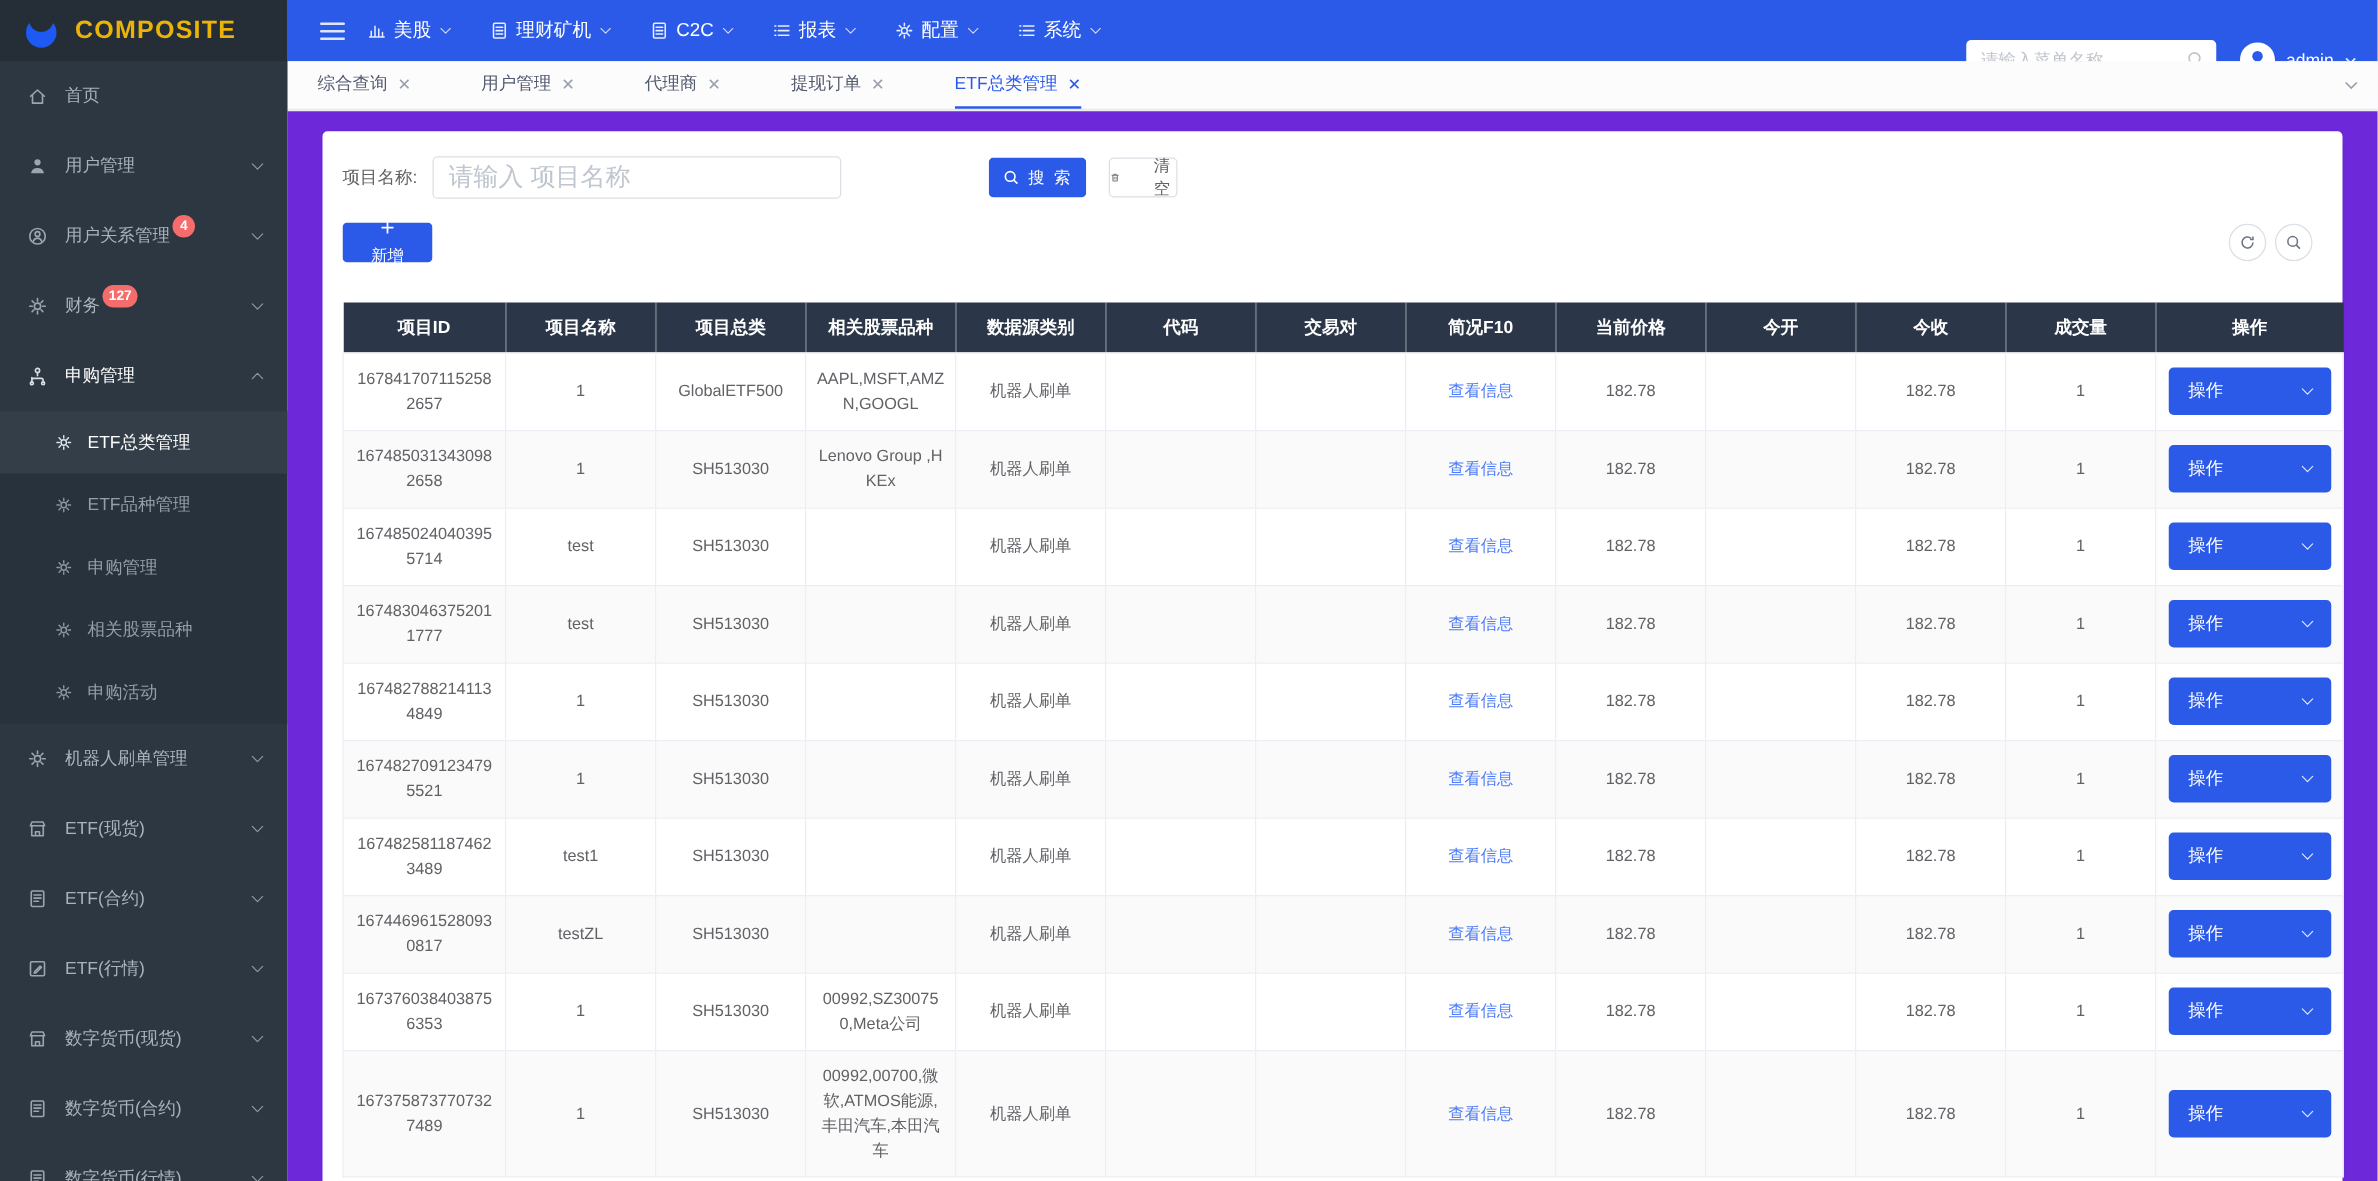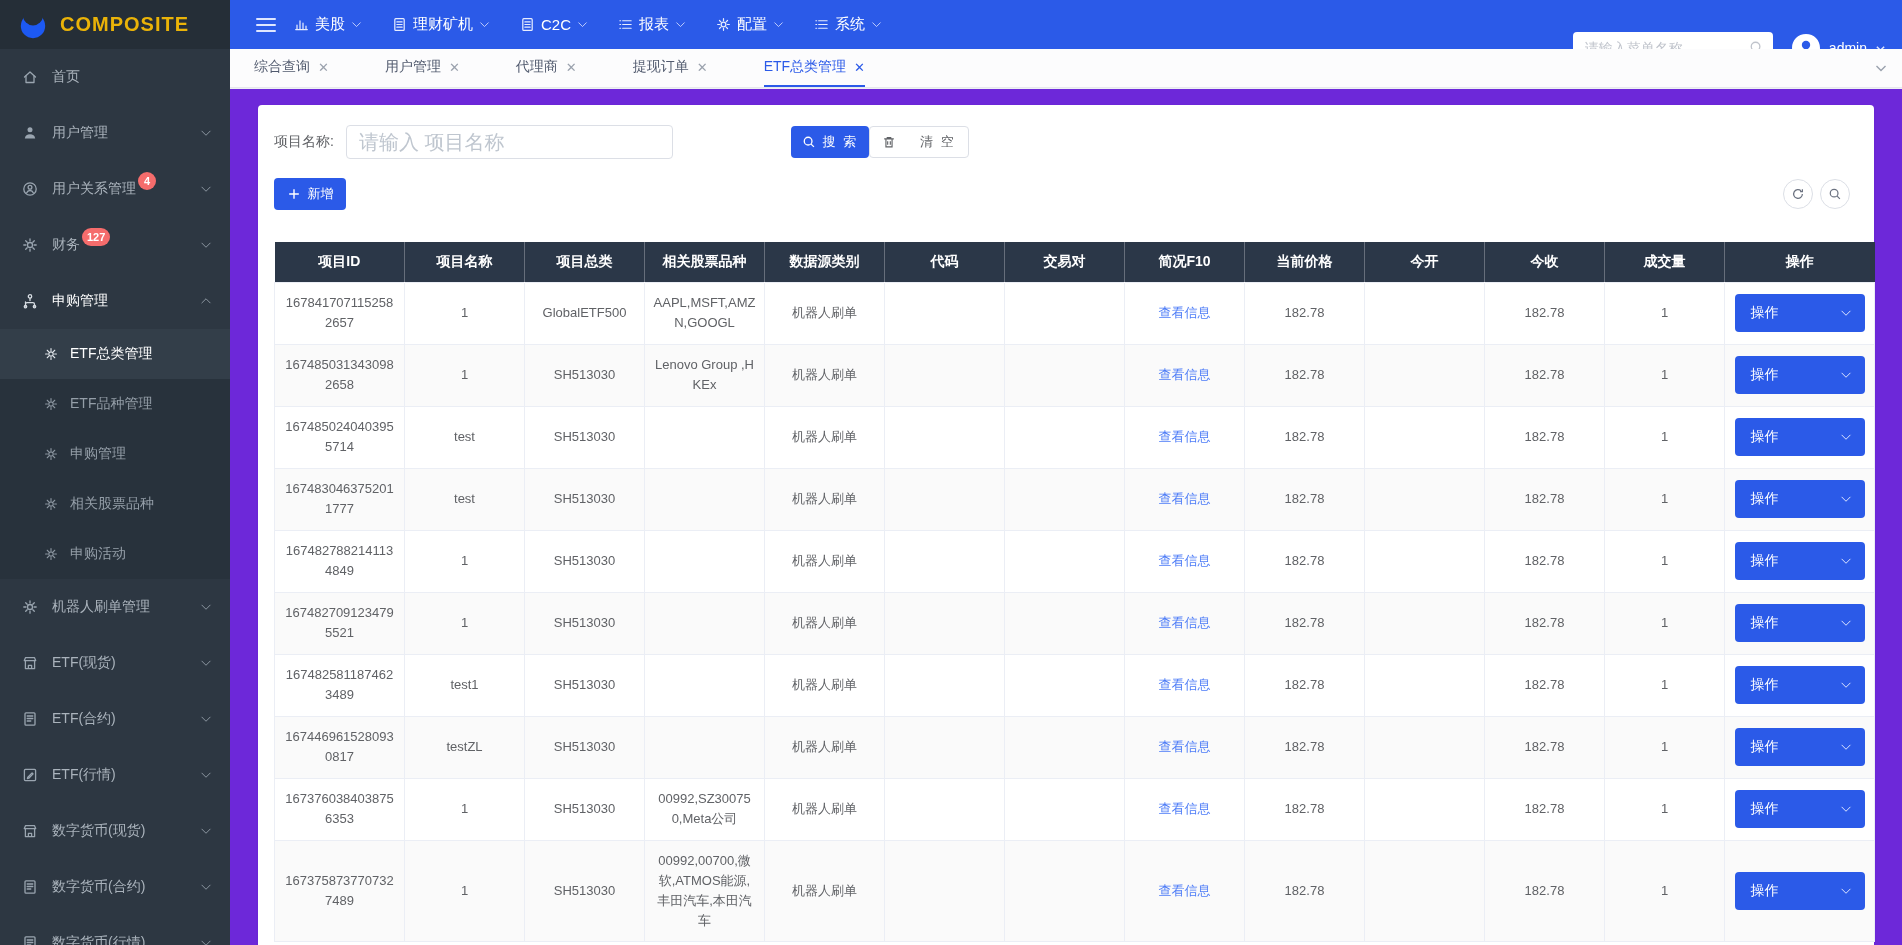--- a/index.html
+++ b/index.html
@@ -55,23 +55,23 @@
 
   .filter-row { display:flex; align-items:center; margin-top:4px; }
   .filter-label { font-size:14px; color:#606266; margin-right:12px; }
   .filter-input { width:327px; height:34px; border:1px solid #dcdfe6; border-radius:4px; padding:0 12px; font-size:20px; color:#333; outline:none; font-family:inherit; }
   .filter-input::placeholder { color:#bfc6cf; }
   .btn { display:inline-flex; align-items:center; justify-content:center; gap:7px; height:32px; border-radius:4px; font-size:13px; cursor:pointer; border:1px solid transparent; font-family:inherit; }
   .btn .mi { width:14px; height:14px; }
   .btn-primary { background:#2b5ae8; color:#ffffff; }
   .btn-plain { background:#ffffff; color:#606266; border-color:#dcdfe6; }
   .btn-search { width:78px; margin-left:118px; letter-spacing:2px; }
-  .btn-clear { width:100px; letter-spacing:2px;gap:24px; }
+  .btn-clear { width:55px; margin-left:18px; letter-spacing:2px;gap:24px; }
   .action-row { margin-top:19px; display:flex; align-items:center; }
-  .btn-add { width:72px; }
+  .btn-add { width:72px;flex-direction:column; }
   .icon-btns { margin-left:auto; display:flex; gap:7px; margin-right:8px; }
   .circle-btn { width:30px; height:30px; border:1px solid #dcdfe6; border-radius:50%; background:#fff; display:flex; align-items:center; justify-content:center; color:#6b7280; cursor:pointer; }
   .circle-btn .mi { width:14px; height:14px; }
 
   
   table { margin-top:32px; border-collapse:collapse; table-layout:fixed; width:1600px; font-size:13px; }
   thead th { background:#2b3748; color:#ffffff; font-size:14px; font-weight:bold; height:40px; text-align:center; border-right:1px solid rgba(255,255,255,.28); }
   thead th:last-child { border-right:none; }
   tbody td { border:1px solid #ebeef5; text-align:center; height:62px; color:#606266; padding:10px 8px; vertical-align:middle; line-height:20px; background:#fff; }
   tbody tr.striped td { background:#fafafa; }

